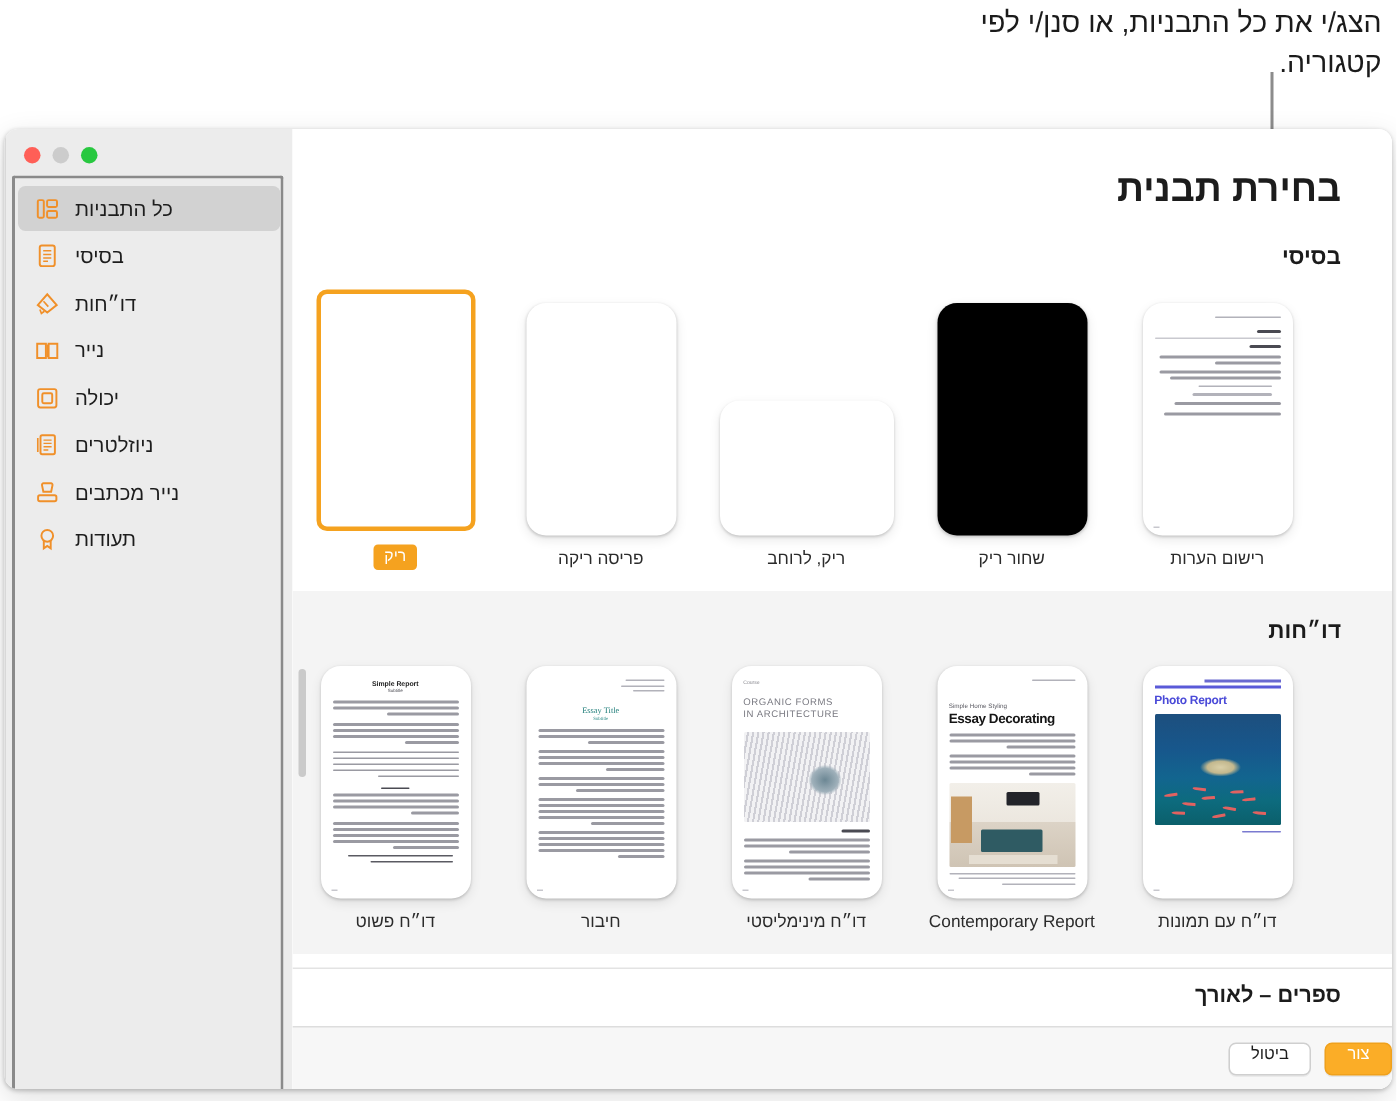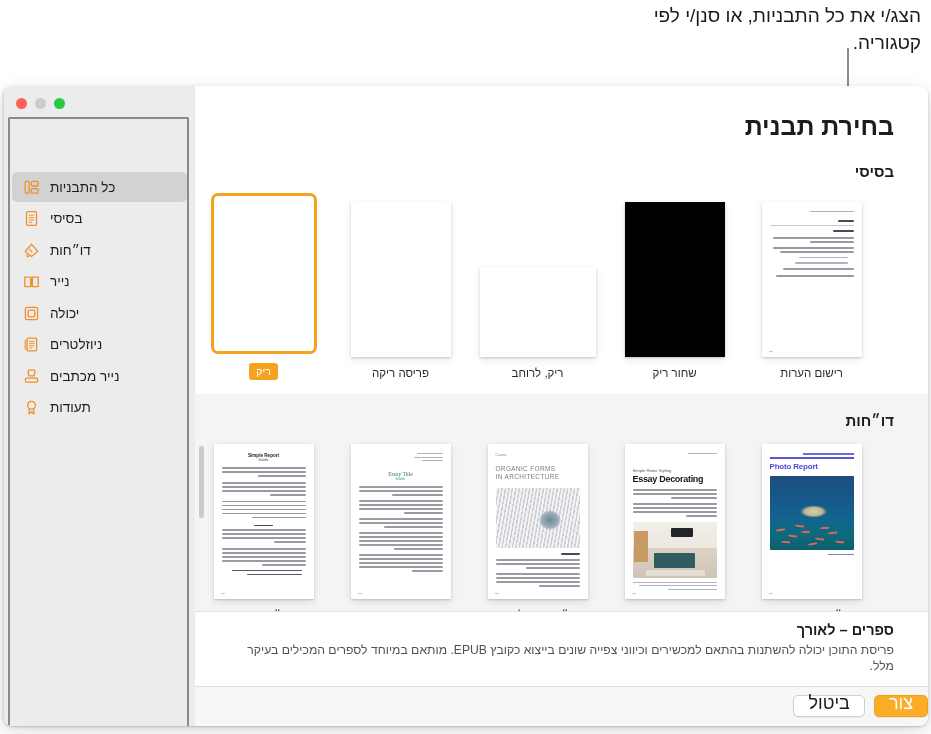--- a/index.html
+++ b/index.html
@@ -106,21 +106,21 @@
     gap: 9px;
     height: 30px;
     padding: 0 8px 0 10px;
     border-radius: 5px;
     font-size: 13.5px;
     color: #1d1d1d;
     direction: rtl;
     box-sizing: border-box;
     margin-bottom: 1.5px;
   }
-  .side-item.selected { background: #d2d2d2; margin-top: 48px; }
+  .side-item.selected { background: #d2d2d2; }
   .side-label { white-space: nowrap; }
   .side-icon {
     width: 19px; height: 19px;
     flex: 0 0 19px;
     display: flex; align-items: center; justify-content: center;
   }
   .side-icon svg { display: block; }
 
   
   .main {
@@ -173,21 +173,21 @@
   }
   .thumb-wrap {
     display: flex;
     align-items: flex-end;
     justify-content: center;
     height: 162px;
     width: 100%;
   }
   .thumb {
     background: #ffffff;
-    border-radius: 0;
+    border-radius: 13px;
     box-shadow: 0 1px 2px rgba(0,0,0,.18), 0 3px 8px rgba(0,0,0,.09);
     position: relative;
     overflow: hidden;
   }
   .thumb.tall     { width: 100px; height: 155px; }
   .thumb.landscape{ width: 116px; height: 90px; }
   .thumb.black    { background: #000000; }
   .thumb.selected {
     border: 3px solid #f5a21f;
     box-shadow: none;
@@ -297,21 +297,21 @@
     border-top: 1px solid #dddddd;
     background: #f7f7f7;
     height: 41px;
     display: flex;
     flex-direction: row;
     align-items: center;
     padding: 0 0 0 14px;
     gap: 9px;
   }
   .btn {
-    font-size: 18px;
+    font-size: 11px;
     border-radius: 5px;
     padding: 0 14px 5px;
     cursor: default;
     direction: rtl;
     line-height: 15px;
   }
   .btn.primary {
     background: #fbad27;
     color: #ffffff;
     border: 1px solid #f0a11c;
@@ -710,21 +710,20 @@
             </div>
 
           </div>
         </div>
 
         <div class="vscroll"></div>
       </div>
 
       <div class="footer-desc">
         <div class="fd-title">ספרים – לאורך</div>
-        <div class="fd-body">פריסת התוכן יכולה להשתנות בהתאם למכשירים וכיווני צפייה שונים בייצוא כקובץ EPUB. מותאם במיוחד לספרים המכילים בעיקר מלל.</div>
       </div>
 
       <div class="footer-bar">
         <div class="btn primary">צור</div>
         <div class="btn secondary">ביטול</div>
       </div>
 
     </div>
   </div>
 </div>

